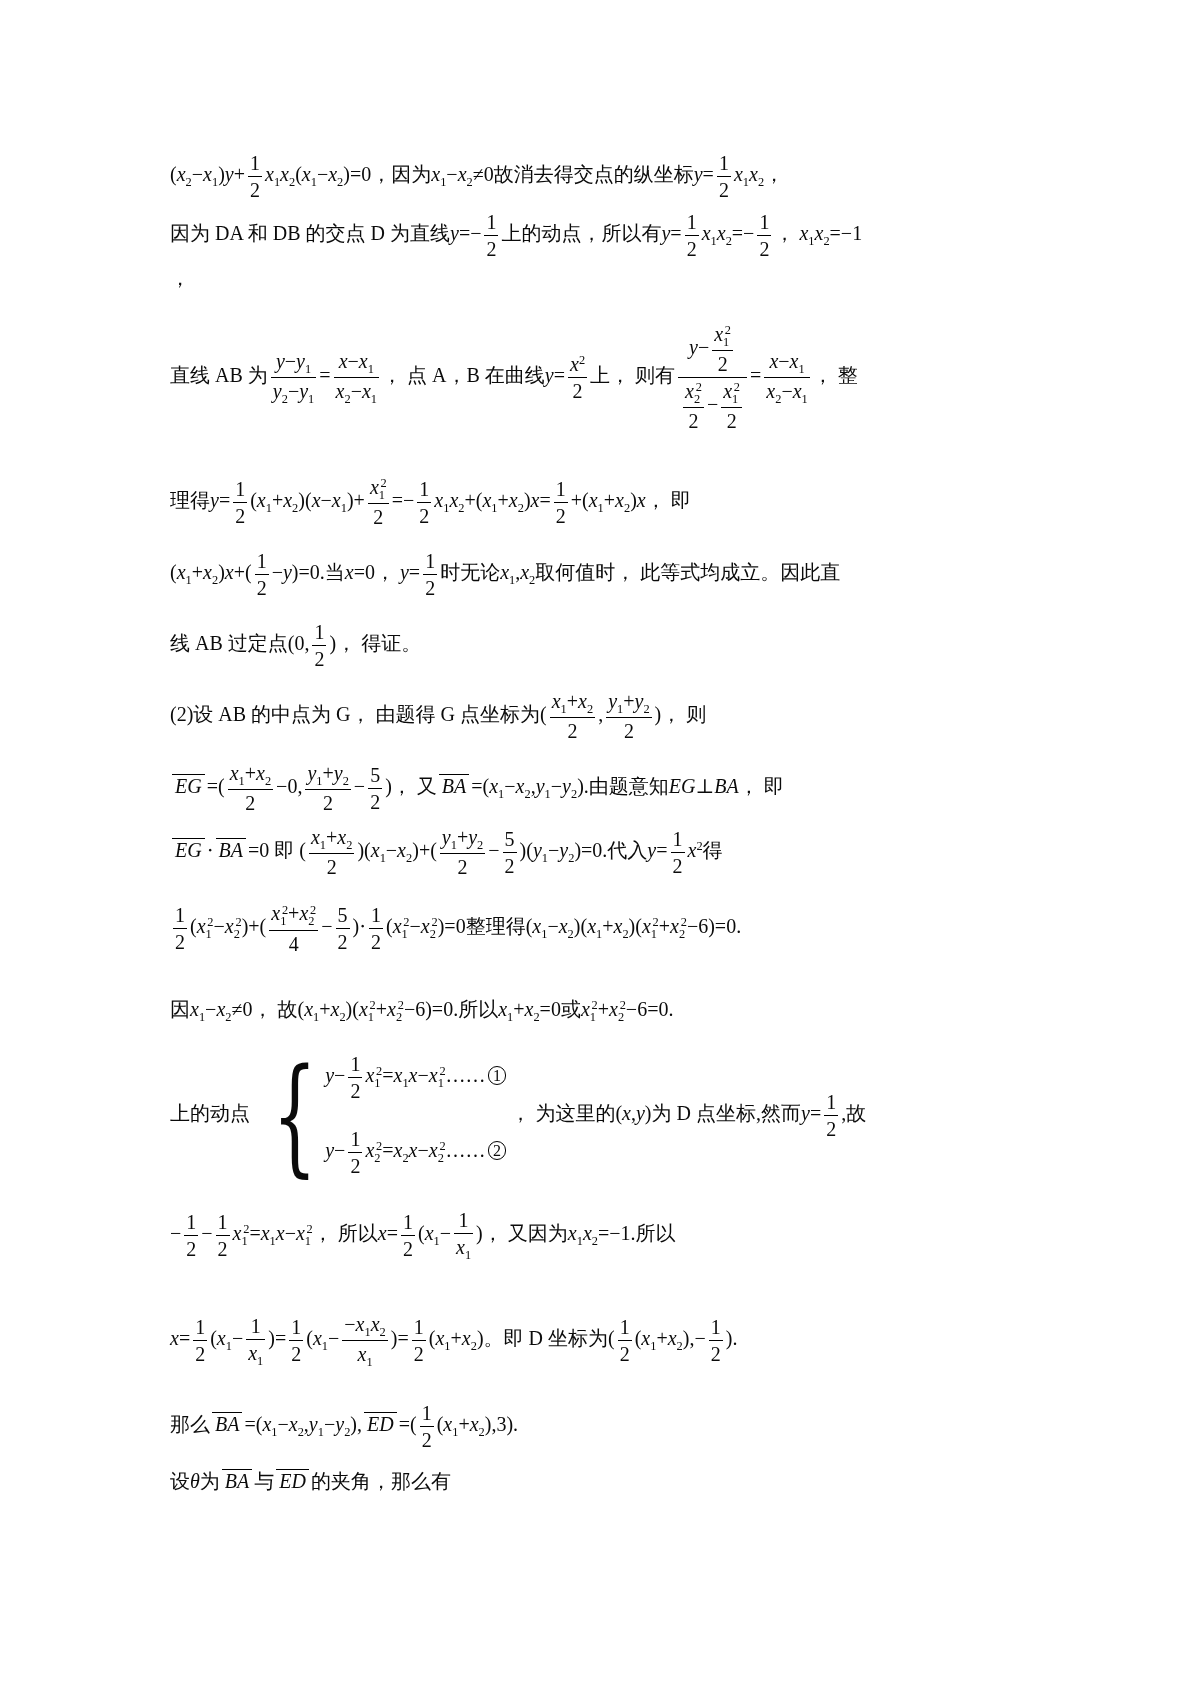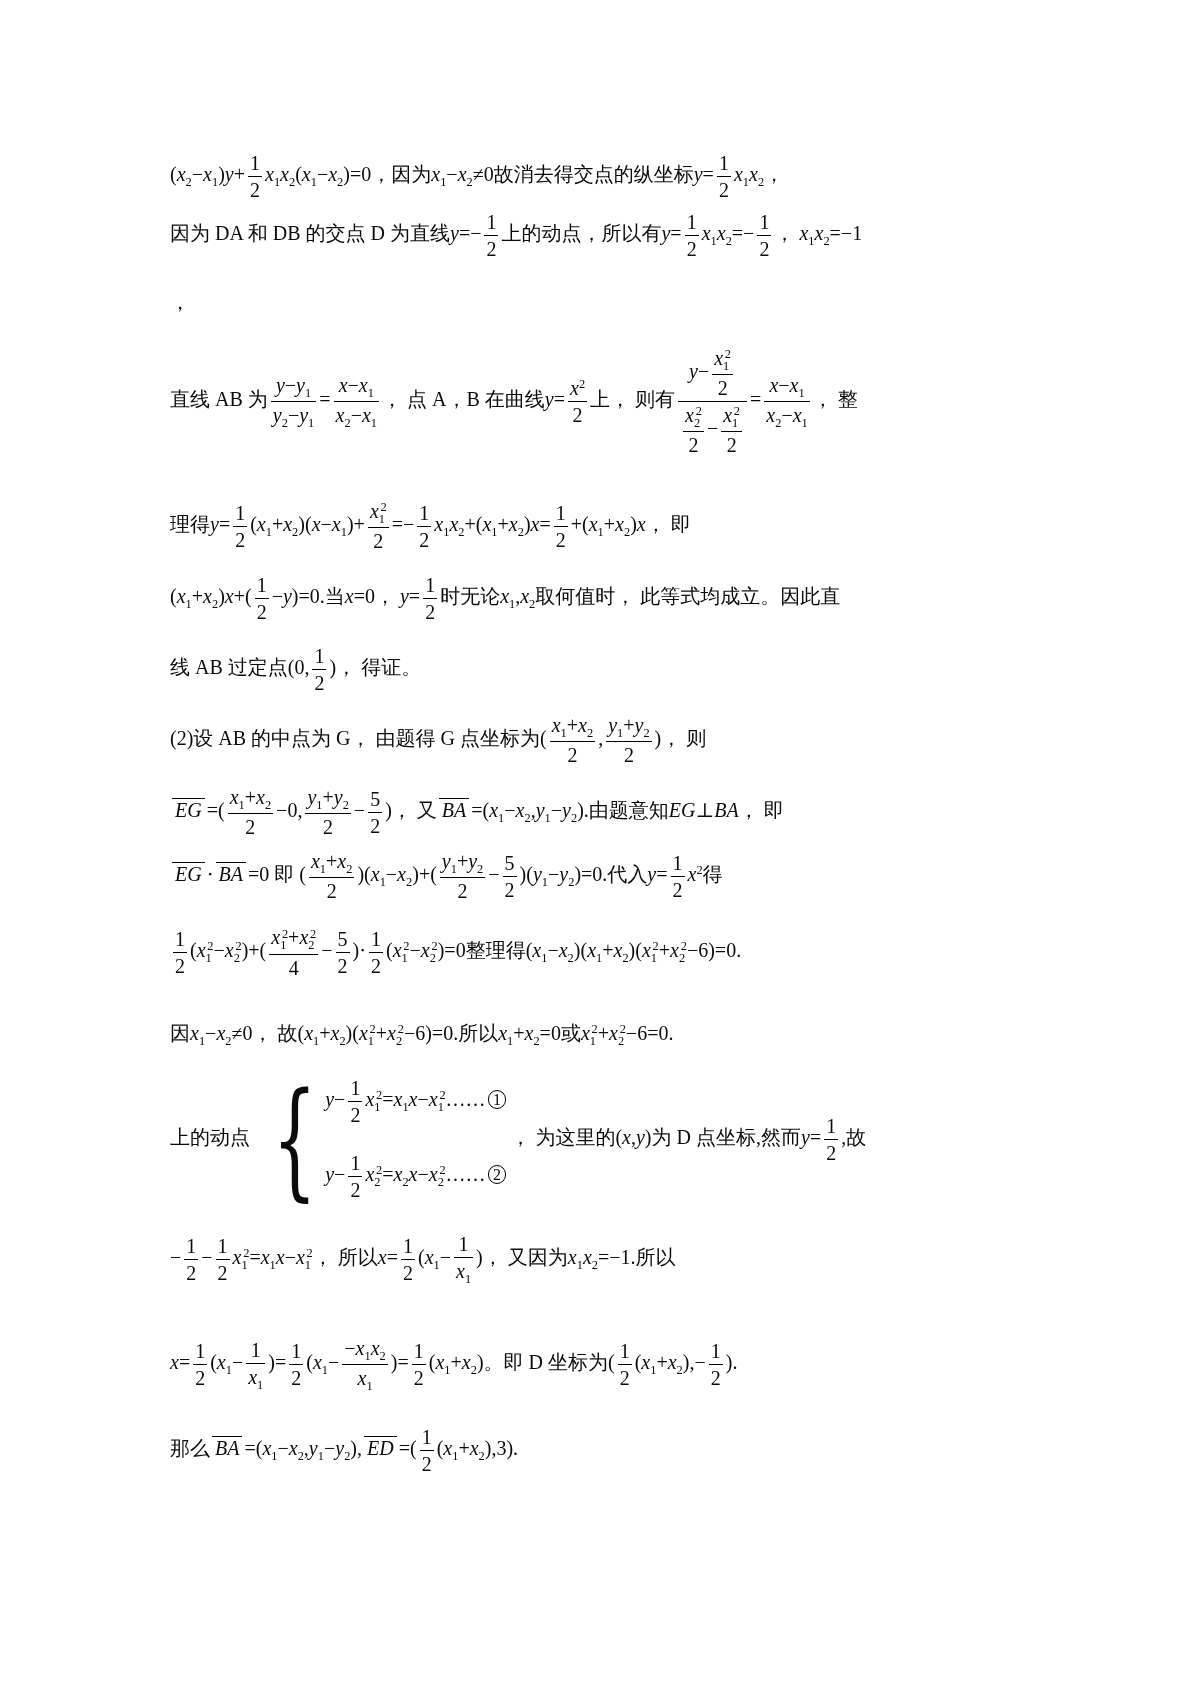--- a/index.html
+++ b/index.html
@@ -39,21 +39,21 @@
   }
   .cases { display:inline-flex; align-items:center; vertical-align:middle; margin:0 4px; }
   .brace {
     font-family:"DejaVu Serif",serif; font-size:6.4em; font-weight:300;
     line-height:0.85; display:inline-block; transform:scaleX(0.55);
     margin-right:-0.08em;
   }
   .cases-rows { display:inline-flex; flex-direction:column; gap:22px; }
   .cases-row { white-space:nowrap; }
   
-  .line-1{margin-bottom:6px}   .line-2{margin-bottom:28px}
+  .line-1{margin-bottom:6px}   .line-2{margin-bottom:4px}
   .line-3{margin-bottom:30px}  .line-4{margin-bottom:40px}
   .line-5{}  .line-6{}
   .line-7{margin-bottom:16px}  .line-8{margin-bottom:16px}
   .line-9{margin-bottom:8px}   .line-10{margin-bottom:20px}
   .line-11{margin-bottom:40px} .line-12{margin-bottom:26px}
   .line-13{margin-bottom:28px} .line-14{margin-bottom:48px}
   .line-15{margin-bottom:30px} .line-16{margin-bottom:16px}
   .line-17{margin-bottom:0}
 </style>
 </head>
@@ -76,14 +76,15 @@
       <div class="line line-13"><span class="txt">上的动点</span><span class="cases">
           <span class="brace">{</span>
           <span class="cases-rows">
             <span class="cases-row"><span class="m"><span class="it">y</span><span class="up">−</span></span><span class="frac"><span class="num"><span class="up">1</span></span><span class="den"><span class="up">2</span></span></span><span class="m"><span class="it">x</span><span class="sub">1</span><span class="sup">2</span><span class="up">=</span><span class="it">x</span><span class="sub">1</span><span class="it">x</span><span class="up">−</span><span class="it">x</span><span class="sub">1</span><span class="sup">2</span></span><span class="txt">……</span><span class="circ">1</span></span>
             <span class="cases-row"><span class="m"><span class="it">y</span><span class="up">−</span></span><span class="frac"><span class="num"><span class="up">1</span></span><span class="den"><span class="up">2</span></span></span><span class="m"><span class="it">x</span><span class="sub">2</span><span class="sup">2</span><span class="up">=</span><span class="it">x</span><span class="sub">2</span><span class="it">x</span><span class="up">−</span><span class="it">x</span><span class="sub">2</span><span class="sup">2</span></span><span class="txt">……</span><span class="circ">2</span></span>
           </span>
         </span><span class="txt">， 为这里的</span><span class="m"><span class="up">(</span><span class="it">x</span><span class="up">,</span><span class="it">y</span><span class="up">)</span></span><span class="txt">为 D 点坐标,然而</span><span class="m"><span class="it">y</span><span class="up">=</span></span><span class="frac"><span class="num"><span class="up">1</span></span><span class="den"><span class="up">2</span></span></span><span class="txt">,故</span></div>
       <div class="line line-14"><span class="m"><span class="up">−</span></span><span class="frac"><span class="num"><span class="up">1</span></span><span class="den"><span class="up">2</span></span></span><span class="m"><span class="up">−</span></span><span class="frac"><span class="num"><span class="up">1</span></span><span class="den"><span class="up">2</span></span></span><span class="m"><span class="it">x</span><span class="sub">1</span><span class="sup">2</span><span class="up">=</span><span class="it">x</span><span class="sub">1</span><span class="it">x</span><span class="up">−</span><span class="it">x</span><span class="sub">1</span><span class="sup">2</span></span><span class="txt">， 所以</span><span class="m"><span class="it">x</span><span class="up">=</span></span><span class="frac"><span class="num"><span class="up">1</span></span><span class="den"><span class="up">2</span></span></span><span class="m"><span class="up">(</span><span class="it">x</span><span class="sub">1</span><span class="up">−</span></span><span class="frac"><span class="num"><span class="up">1</span></span><span class="den"><span class="it">x</span><span class="sub">1</span></span></span><span class="m"><span class="up">)</span></span><span class="txt">， 又因为</span><span class="m"><span class="it">x</span><span class="sub">1</span><span class="it">x</span><span class="sub">2</span><span class="up">=</span><span class="up">−</span><span class="up">1</span></span><span class="txt">.所以</span></div>
       <div class="line line-15"><span class="m"><span class="it">x</span><span class="up">=</span></span><span class="frac"><span class="num"><span class="up">1</span></span><span class="den"><span class="up">2</span></span></span><span class="m"><span class="up">(</span><span class="it">x</span><span class="sub">1</span><span class="up">−</span></span><span class="frac"><span class="num"><span class="up">1</span></span><span class="den"><span class="it">x</span><span class="sub">1</span></span></span><span class="m"><span class="up">)</span><span class="up">=</span></span><span class="frac"><span class="num"><span class="up">1</span></span><span class="den"><span class="up">2</span></span></span><span class="m"><span class="up">(</span><span class="it">x</span><span class="sub">1</span><span class="up">−</span></span><span class="frac"><span class="num"><span class="up">−</span><span class="it">x</span><span class="sub">1</span><span class="it">x</span><span class="sub">2</span></span><span class="den"><span class="it">x</span><span class="sub">1</span></span></span><span class="m"><span class="up">)</span><span class="up">=</span></span><span class="frac"><span class="num"><span class="up">1</span></span><span class="den"><span class="up">2</span></span></span><span class="m"><span class="up">(</span><span class="it">x</span><span class="sub">1</span><span class="up">+</span><span class="it">x</span><span class="sub">2</span><span class="up">)</span></span><span class="txt">。即 D 坐标为</span><span class="m"><span class="up">(</span></span><span class="frac"><span class="num"><span class="up">1</span></span><span class="den"><span class="up">2</span></span></span><span class="m"><span class="up">(</span><span class="it">x</span><span class="sub">1</span><span class="up">+</span><span class="it">x</span><span class="sub">2</span><span class="up">)</span><span class="up">,</span><span class="up">−</span></span><span class="frac"><span class="num"><span class="up">1</span></span><span class="den"><span class="up">2</span></span></span><span class="m"><span class="up">)</span><span class="up">.</span></span></div>
       <div class="line line-16"><span class="txt">那么</span><span class="vec"><span class="it">B</span><span class="it">A</span></span><span class="m"><span class="up">=</span><span class="up">(</span><span class="it">x</span><span class="sub">1</span><span class="up">−</span><span class="it">x</span><span class="sub">2</span><span class="up">,</span><span class="it">y</span><span class="sub">1</span><span class="up">−</span><span class="it">y</span><span class="sub">2</span><span class="up">)</span><span class="up">,</span></span><span class="vec"><span class="it">E</span><span class="it">D</span></span><span class="m"><span class="up">=</span><span class="up">(</span></span><span class="frac"><span class="num"><span class="up">1</span></span><span class="den"><span class="up">2</span></span></span><span class="m"><span class="up">(</span><span class="it">x</span><span class="sub">1</span><span class="up">+</span><span class="it">x</span><span class="sub">2</span><span class="up">)</span><span class="up">,</span><span class="up">3</span><span class="up">)</span><span class="up">.</span></span></div>
+      <div class="line line-17"><span class="txt">设</span><span class="m"><span class="it">θ</span></span><span class="txt">为</span><span class="vec"><span class="it">B</span><span class="it">A</span></span><span class="txt">与</span><span class="vec"><span class="it">E</span><span class="it">D</span></span><span class="txt">的夹角，那么有</span></div>
     </div>
 </div>
 
 </body></html>

